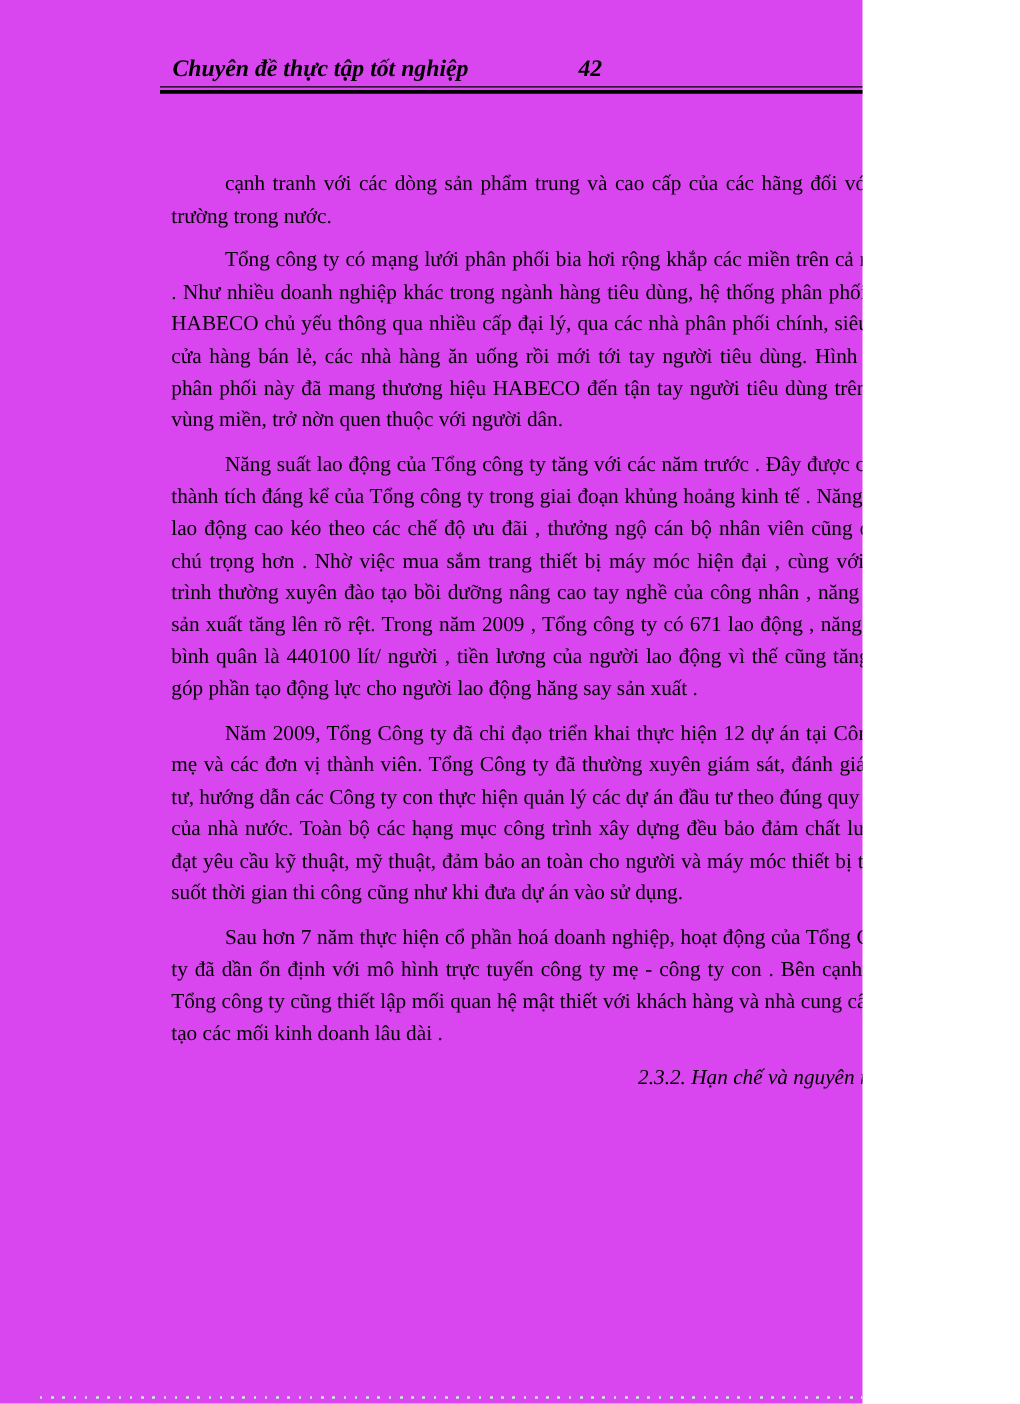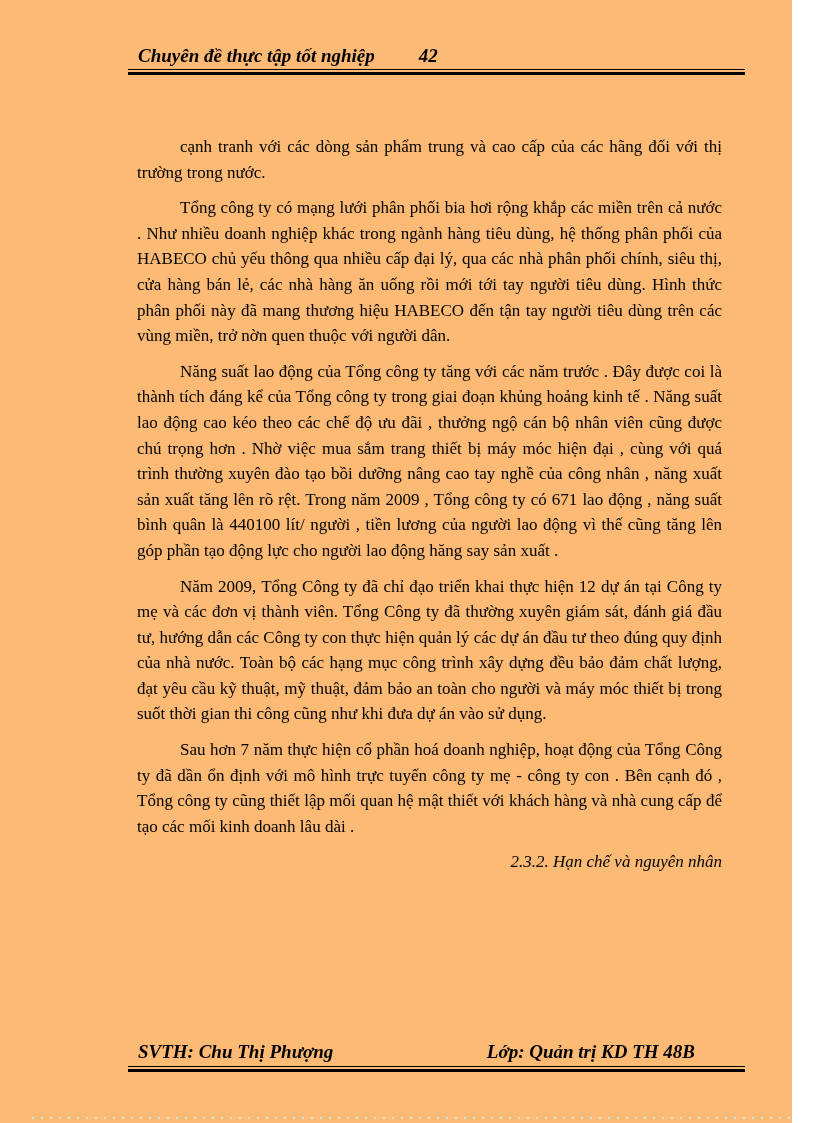--- a/index.html
+++ b/index.html
@@ -2,23 +2,23 @@
 <html lang="vi"><head>
 <meta charset="utf-8">
 <style>
   html, body {
     margin: 0;
     padding: 0;
     background: #ffffff;
   }
   .page {
     position: relative;
-    width: 792px;
+    width: 690px;
     height: 1123px;
-    background: #fdba74;
+    background: #d946ef;
     color: #000000;
     font-family: "Liberation Serif", "DejaVu Serif", serif;
     overflow: hidden;
   }
 
   
   .header {
     position: absolute;
     top: 44px;
     left: 128px;
@@ -27,21 +27,21 @@
   .header-row {
     display: flex;
     align-items: baseline;
     padding: 0 0 2px 10px;
     border-bottom: 1px solid #000000;
     font-size: 19px;
     font-weight: bold;
     font-style: italic;
     line-height: 23px;
   }
-  .header-page-number { margin-left: 44px; }
+  .header-page-number { margin-left: 88px; }
   .thick-rule {
     height: 3px;
     background: #000000;
     margin-top: 2px;
   }
 
   
   .body-text {
     position: absolute;
     top: 134px;
@@ -110,23 +110,16 @@
 
   <div class="body-text">
     <p>cạnh tranh với các dòng sản phẩm trung và cao cấp của các hãng đối với thị trường trong nước.</p>
     <p>Tổng công ty có mạng lưới phân phối bia hơi rộng khắp các miền trên cả nước . Như nhiều doanh nghiệp khác trong ngành hàng tiêu dùng, hệ thống phân phối của HABECO chủ yếu thông qua nhiều cấp đại lý, qua các nhà phân phối chính, siêu thị, cửa hàng bán lẻ, các nhà hàng ăn uống rồi mới tới tay người tiêu dùng. Hình thức phân phối này đã mang thương hiệu HABECO đến tận tay người tiêu dùng trên các vùng miền, trở nờn quen thuộc với người dân.</p>
     <p>Năng suất lao động của Tổng công ty tăng với các năm trước . Đây được coi là thành tích đáng kể của Tổng công ty trong giai đoạn khủng hoảng kinh tế . Năng suất lao động cao kéo theo các chế độ ưu đãi , thưởng ngộ cán bộ nhân viên cũng được chú trọng hơn . Nhờ việc mua sắm trang thiết bị máy móc hiện đại , cùng với quá trình thường xuyên đào tạo bồi dưỡng nâng cao tay nghề của công nhân , năng xuất sản xuất tăng lên rõ rệt. Trong năm 2009 , Tổng công ty có 671 lao động , năng suất bình quân là 440100 lít/ người , tiền lương của người lao động vì thế cũng tăng lên góp phần tạo động lực cho người lao động hăng say sản xuất .</p>
     <p>Năm 2009, Tổng Công ty đã chỉ đạo triển khai thực hiện 12 dự án tại Công ty mẹ và các đơn vị thành viên. Tổng Công ty đã thường xuyên giám sát, đánh giá đầu tư, hướng dẫn các Công ty con thực hiện quản lý các dự án đầu tư theo đúng quy định của nhà nước. Toàn bộ các hạng mục công trình xây dựng đều bảo đảm chất lượng, đạt yêu cầu kỹ thuật, mỹ thuật, đảm bảo an toàn cho người và máy móc thiết bị trong suốt thời gian thi công cũng như khi đưa dự án vào sử dụng.</p>
     <p>Sau hơn 7 năm thực hiện cổ phần hoá doanh nghiệp, hoạt động của Tổng Công ty đã dần ổn định với mô hình trực tuyến công ty mẹ - công ty con . Bên cạnh đó , Tổng công ty cũng thiết lập mối quan hệ mật thiết với khách hàng và nhà cung cấp để tạo các mối kinh doanh lâu dài .</p>
     <p class="section-heading">2.3.2. Hạn chế và nguyên nhân</p>
   </div>
 
-  <div class="footer">
-    <div class="footer-row">
-      <span>SVTH: Chu Thị Phượng</span>
-      <span>Lớp: Quản trị KD TH 48B</span>
-    </div>
-    <div class="thick-rule"></div>
-  </div>
 
   <div class="page-break-dots"></div>
 
 </div>
 
 </body></html>

